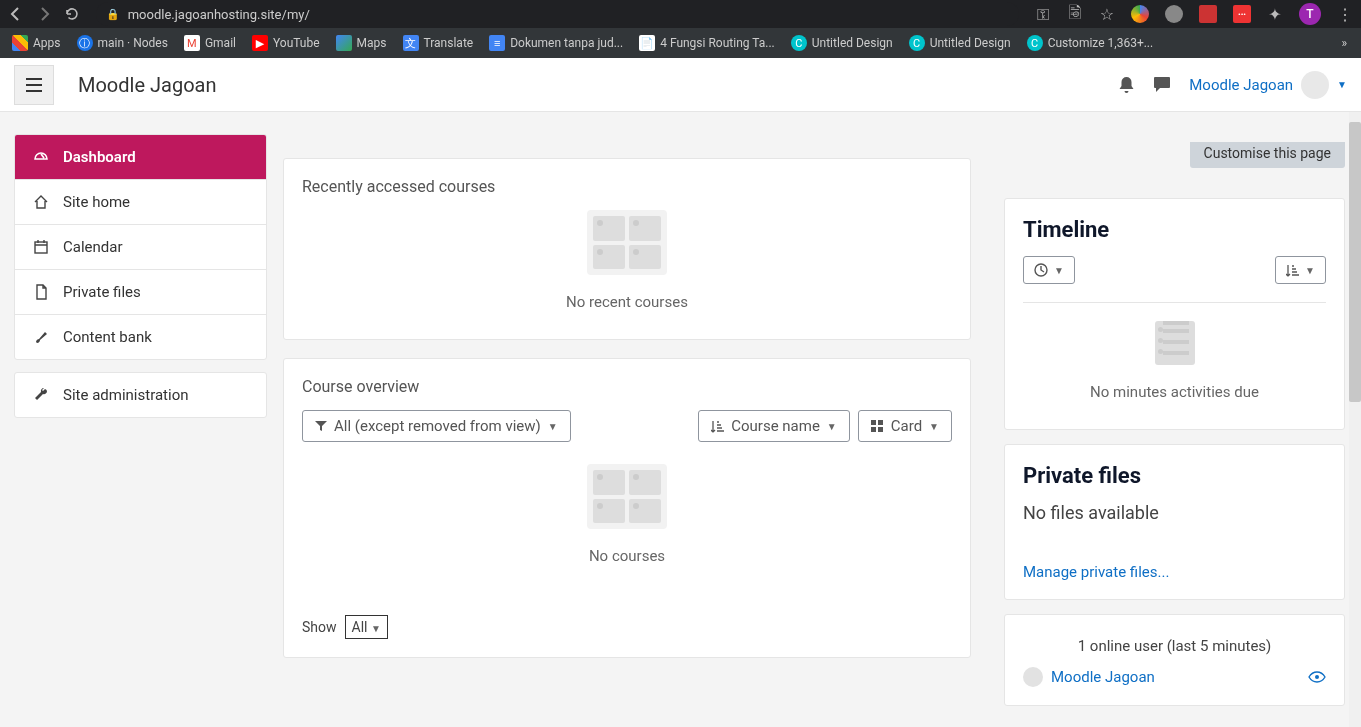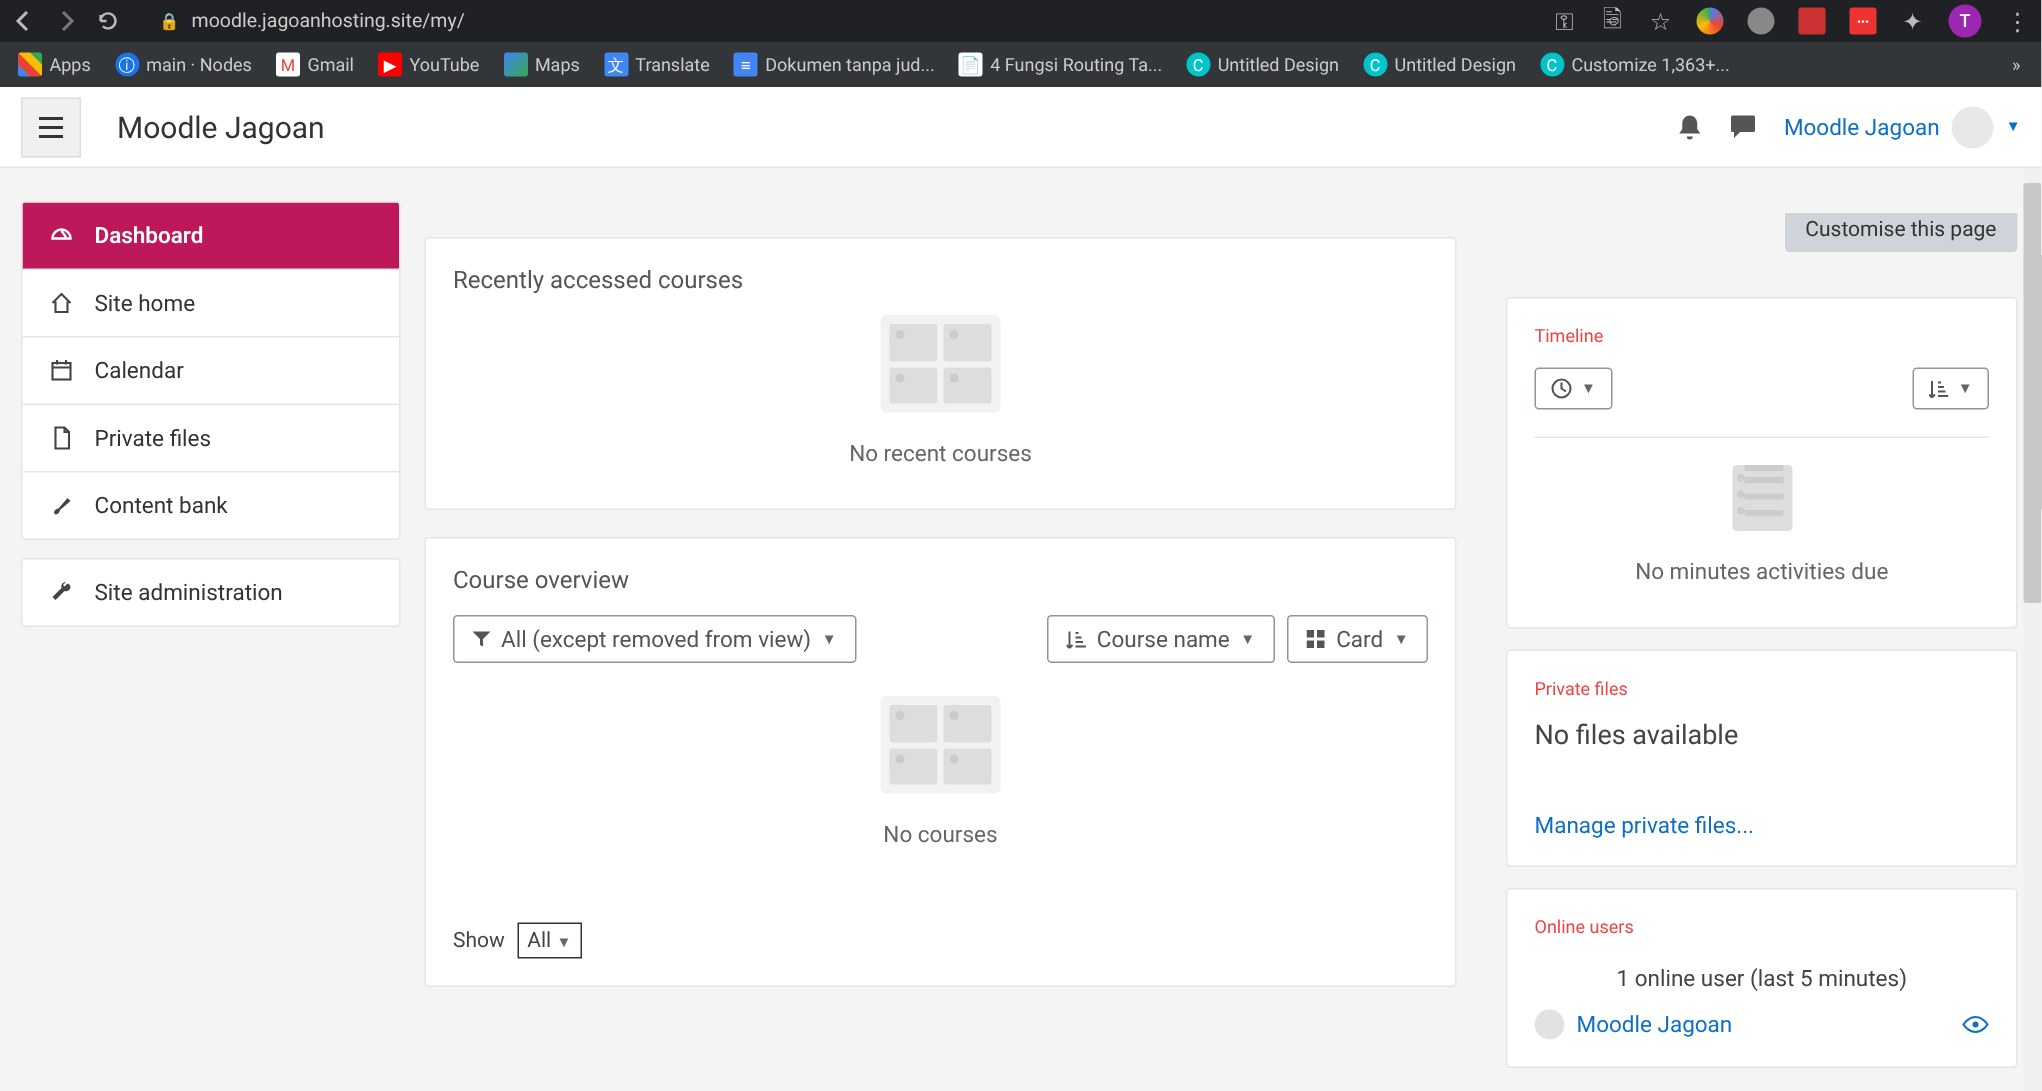--- a/index.html
+++ b/index.html
@@ -63,21 +63,21 @@
     .filter-btn { display: flex; align-items: center; gap: 7px; border: 1px solid #8f959e; background: white; color: #555; padding: 6px 12px; font-size: 15px; cursor: pointer; border-radius: 3px; }
     .spacer-grow { flex: 1; }
     .caret { font-size: 10px; color: #666; }
     
     .show-row { display: flex; align-items: center; gap: 8px; margin-top: 20px; font-size: 14px; color: #444; }
     .show-select { border: 1px solid #333; padding: 3px 6px; font-size: 14px; }
     
     
     .right-col { width: 360px; flex-shrink: 0; margin-top: 30px; overflow-y: auto; padding-right: 2px; padding-left: 17px; }
     .rcard { background: white; border: 1px solid #e5e5e5; border-radius: 3px; padding: 18px; margin-bottom: 14px; }
-    .rcard h3 { font-size: 12px; font-weight: 400; color: #ef4444; margin-bottom: 14px; }
+    .rcard h3 { font-size: 22px; font-weight: 700; color: #0f172a; margin-bottom: 14px; }
     .timeline-controls { display: flex; justify-content: space-between; border-bottom: 1px solid #e5e5e5; padding-bottom: 18px; }
     .tl-btn { border: 1px solid #8f959e; background: white; padding: 6px 10px; display: flex; align-items: center; gap: 6px; cursor: pointer; border-radius: 3px; }
     .timeline-graphic { width: 40px; height: 44px; margin: 18px auto 10px; background: #ddd; border-radius: 3px; position: relative; }
     .timeline-graphic::before, .timeline-graphic::after { content: ""; position: absolute; left: 8px; right: 6px; height: 4px; background: #ccc; }
     .timeline-graphic::before { top: 8px; box-shadow: 0 11px 0 #ccc, 0 22px 0 #ccc; }
     .tl-dot { position: absolute; left: 3px; width: 5px; height: 5px; background: #ccc; border-radius: 50%; }
     
     .link-text { color: #0f6fc5; font-size: 15px; cursor: pointer; display: inline-block; margin-top: 12px; }
     .body-text { color: #444; font-size: 18px; margin-top: 6px; }
     
@@ -349,21 +349,20 @@
       <div class="empty-msg">No minutes activities due</div>
     </div>
 
     <div class="rcard">
       <h3>Private files</h3>
       <div class="body-text">No files available</div>
       <a class="link-text" style="margin-top:40px;">Manage private files...</a>
     </div>
 
     <div class="rcard">
-      <h3>Online users</h3>
       <div class="ou-count">1 online user (last 5 minutes)</div>
       <div class="ou-row">
         <span class="ou-avatar"></span>
         <a class="link-text" style="margin-top:0;">Moodle Jagoan</a>
         <span class="ou-eye">
             <svg width="18" height="12" viewBox="0 0 18 12">
               <path d="M1 6s3-5 8-5 8 5 8 5-3 5-8 5-8-5-8-5z" stroke="#0f6fc5" stroke-width="1.4" fill="none"></path>
               <circle cx="9" cy="6" r="2" fill="#0f6fc5"></circle>
             </svg>
           </span>

